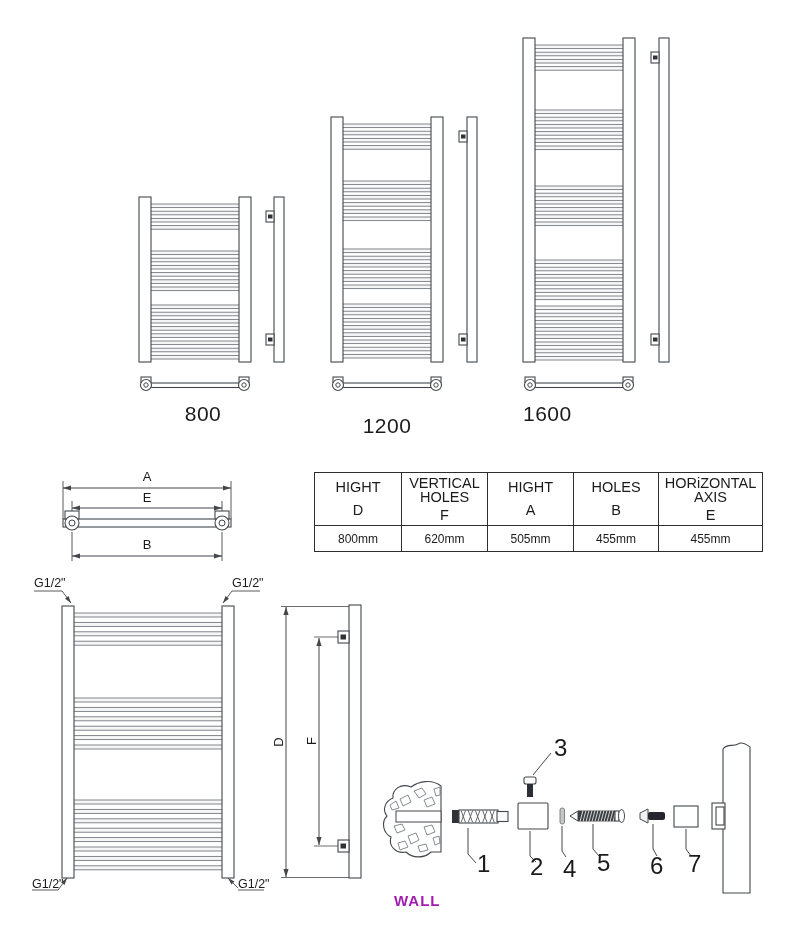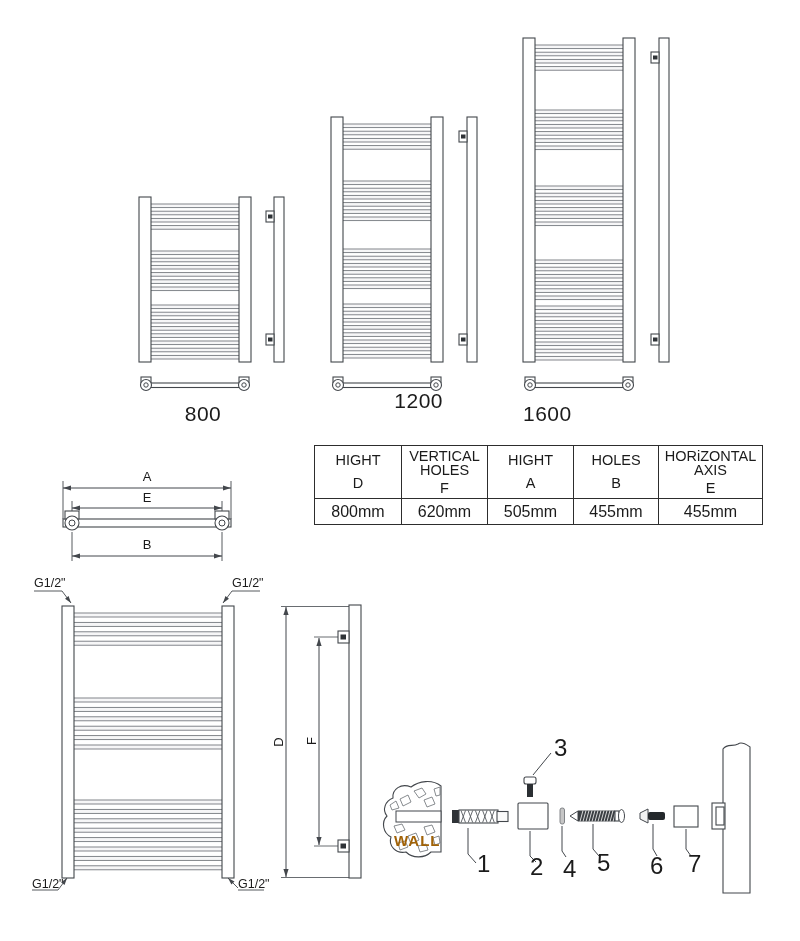--- a/index.html
+++ b/index.html
@@ -7,25 +7,25 @@
           font-family:"Liberation Sans",sans-serif;color:#1b1b1b;overflow:hidden;}
   svg.art{position:absolute;left:0;top:0;}
   .lbl{position:absolute;white-space:nowrap;}
   .size-lbl{font-size:21px;letter-spacing:.5px;}
   .dim-lbl{font-size:13px;}
   .ctr{transform:translateX(-50%);}
   .rot{transform:translate(-50%,-50%) rotate(-90deg);}
   .g12{font-size:12.5px;}
   .num{font-size:24px;}
   .wall-lbl{font-size:15px;font-weight:700;color:#e8432a;letter-spacing:1px;}
-  table.dims{position:absolute;left:314px;top:445px;border-collapse:collapse;table-layout:fixed;}
+  table.dims{position:absolute;left:314px;top:472px;border-collapse:collapse;table-layout:fixed;}
   table.dims td,table.dims th{border:1.5px solid #2d2d2d;text-align:center;vertical-align:middle;
       padding:0;font-weight:400;font-family:"Liberation Sans",sans-serif;}
   table.dims th{height:52px;font-size:14.5px;}
-  table.dims td{height:25px;font-size:16px;margin-top:8px;}
+  table.dims td{height:25px;font-size:12px;margin-top:8px;}
   table.dims td.ghost{border:none;}
   .hcell{display:flex;flex-direction:column;justify-content:space-evenly;height:52px;line-height:1.02;}
 </style>
 </head>
 <body>
 
 <div class="canvas">
 
   <svg class="art" width="800" height="941" viewBox="0 0 800 941">
     <g>
@@ -314,36 +314,36 @@
         <polyline points="530,831 530,856 536,862" fill="none" stroke="#43474c" stroke-width="1"></polyline>
         <polyline points="533,775 551,753" fill="none" stroke="#43474c" stroke-width="1"></polyline>
         <polyline points="562,826 562,851 566,857" fill="none" stroke="#43474c" stroke-width="1"></polyline>
         <polyline points="593,824 593,849 599,856" fill="none" stroke="#43474c" stroke-width="1"></polyline>
         <polyline points="653,824 653,849 657,856" fill="none" stroke="#43474c" stroke-width="1"></polyline>
         <polyline points="686,829 686,849 691,856" fill="none" stroke="#43474c" stroke-width="1"></polyline>
       </g>
   </svg>
 
   <div class="lbl size-lbl" style="left:147px;top:402px;width:112px;text-align:center">800</div>
-  <div class="lbl size-lbl" style="left:331px;top:389px;width:112px;text-align:right">1200</div>
+  <div class="lbl size-lbl" style="left:331px;top:414px;width:112px;text-align:center">1200</div>
   <div class="lbl size-lbl" style="left:523px;top:402px;width:112px;">1600</div>
 
   <div class="lbl dim-lbl ctr" style="left:147px;top:469px">A</div>
   <div class="lbl dim-lbl ctr" style="left:147px;top:490px">E</div>
   <div class="lbl dim-lbl ctr" style="left:147px;top:537px">B</div>
 
   <div class="lbl dim-lbl rot" style="left:278px;top:742px">D</div>
   <div class="lbl dim-lbl rot" style="left:311px;top:741px">F</div>
 
   <div class="lbl g12" style="left:34px;top:576px">G1/2"</div>
   <div class="lbl g12" style="left:232px;top:576px">G1/2"</div>
   <div class="lbl g12" style="left:32px;top:877px">G1/2"</div>
   <div class="lbl g12" style="left:238px;top:877px">G1/2"</div>
 
-  <div class="lbl wall-lbl" style="left: 394px; top: 832px; color: #a16207;">WALL</div>
+  <div class="lbl wall-lbl" style="left: 394px; top: 892px; color: #a21caf;">WALL</div>
 
   <div class="lbl num" style="left:477px;top:850px">1</div>
   <div class="lbl num" style="left:530px;top:853px">2</div>
   <div class="lbl num" style="left:554px;top:734px">3</div>
   <div class="lbl num" style="left:563px;top:855px">4</div>
   <div class="lbl num" style="left:597px;top:849px">5</div>
   <div class="lbl num" style="left:650px;top:852px">6</div>
   <div class="lbl num" style="left:688px;top:850px">7</div>
 
   <table class="dims">

